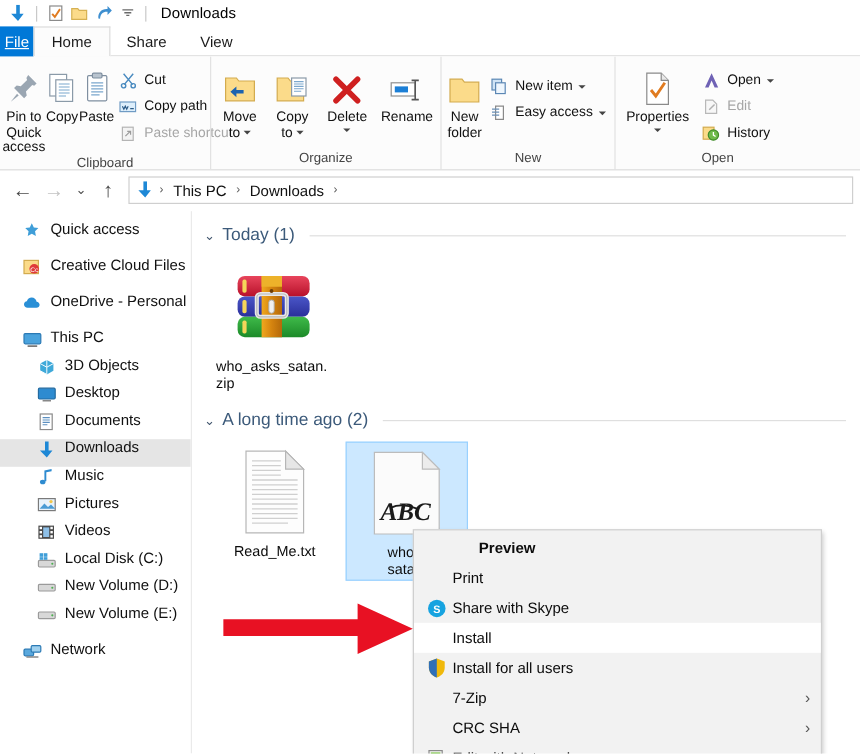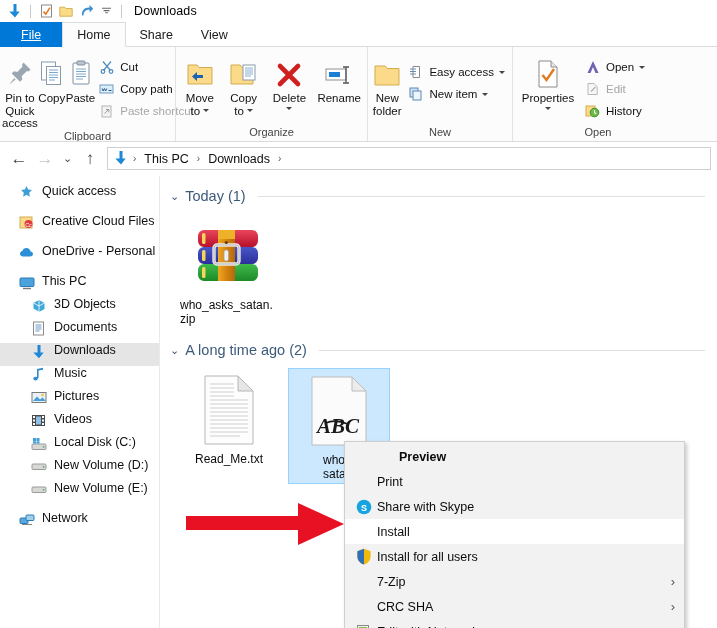--- a/index.html
+++ b/index.html
@@ -21,21 +21,21 @@
   .qat-sep { width:1px; height:13px; background:#c9c9c9; margin:0 5px; }
   .title-text { font-size:12.5px; color:#000; margin-left:7px; letter-spacing:.1px; }
 
   
   .tabstrip { height:25px; display:flex; align-items:stretch; background:#ffffff; position:relative; }
   .tabstrip:after{ content:""; position:absolute; left:0; right:0; bottom:0; height:1px; background:#dcdcdc; }
   .tab {
     display:flex; align-items:center; justify-content:center;
     font-size:12.5px; color:#1b1b1b; padding:0 14px; position:relative; z-index:2;
   }
-  .tab.file { background:#0078d7; color:#fff; padding:0 21px; font-size:12.5px;text-decoration:underline; }
+  .tab.file { background:#0078d7; color:#fff; padding:0 4px; font-size:12.5px;text-decoration:underline; }
   .tab.active { background:#fcfcfc; border:1px solid #dcdcdc; border-bottom:1px solid #fcfcfc; }
 
   
   .ribbon {
     height:95px; background:#fcfcfc; border-bottom:1px solid #dcdcdc;
     display:flex; align-items:stretch; position:relative; overflow:hidden;
   }
   .rgroup { display:flex; flex-direction:column; position:relative; padding:0 2px; }
   .rgroup + .rgroup { border-left:1px solid #e2e2e2; }
   .rgroup-body { flex:1; display:flex; align-items:flex-start; padding-top:5px; }
@@ -297,35 +297,35 @@
                 <path d="M3 5h10l2 2.5h12V24H3z" fill="#fbdb8a" stroke="#d3ab4e"></path>
               </svg>
           </span>
           <span>New</span>
           <span>folder</span>
         </div>
         <div class="smallcol" style="padding-top:9px;">
           <div class="smallbtn">
             <span class="glyph">
               <svg width="14" height="14" viewBox="0 0 14 14">
+                  <rect x="1" y="1" width="8" height="9" fill="#cfe3f5" stroke="#5b87b4"></rect>
+                  <rect x="4" y="4" width="8" height="9" fill="#eef6fd" stroke="#5b87b4"></rect>
+                </svg>
+            </span>
+            <span>New item</span>
+            <span class="caret-dn"></span>
+          </div>
+          <div class="smallbtn">
+            <span class="glyph">
+              <svg width="14" height="14" viewBox="0 0 14 14">
                   <path d="M4 1.5h6.5v11H4z" fill="#fff" stroke="#8a8a8a"></path>
                   <path d="M1 4h6M1 6.5h6M1 9h6" stroke="#6a8fb5" stroke-width="1"></path>
                 </svg>
             </span>
             <span>Easy access</span>
-            <span class="caret-dn"></span>
-          </div>
-          <div class="smallbtn">
-            <span class="glyph">
-              <svg width="14" height="14" viewBox="0 0 14 14">
-                  <rect x="1" y="1" width="8" height="9" fill="#cfe3f5" stroke="#5b87b4"></rect>
-                  <rect x="4" y="4" width="8" height="9" fill="#eef6fd" stroke="#5b87b4"></rect>
-                </svg>
-            </span>
-            <span>New item</span>
             <span class="caret-dn"></span>
           </div>
         </div>
       </div>
       <div class="rgroup-label">New</div>
     </div>
 
     <div class="rgroup" style="flex:1;">
       <div class="rgroup-body">
         <div class="bigbtn" style="width:66px;">
@@ -442,20 +442,29 @@
       <div class="navitem indent">
         <span class="ico">
           <svg width="14" height="14" viewBox="0 0 14 14">
               <path d="M7 1l5.5 3v6L7 13 1.5 10V4z" fill="#3fa9d9"></path>
               <path d="M7 1v6l5.5-3M7 7v6L1.5 10M7 7L1.5 4" stroke="#fff" stroke-width=".8" fill="none"></path>
             </svg>
         </span>
         <span>3D Objects</span>
       </div>
 
+      <div class="navitem indent">
+        <span class="ico">
+          <svg width="16" height="13" viewBox="0 0 16 13">
+              <rect x="1" y="1.5" width="14" height="9" rx="1" fill="#2e8bd0" stroke="#236a9f"></rect>
+              <path d="M4.5 12h7" stroke="#888" stroke-width="1.3"></path>
+            </svg>
+        </span>
+        <span>Desktop</span>
+      </div>
 
       <div class="navitem indent">
         <span class="ico">
           <svg width="13" height="15" viewBox="0 0 13 15">
               <rect x="1.5" y="1" width="10" height="13" fill="#fff" stroke="#8a8a8a"></rect>
               <g stroke="#5b8fc0" stroke-width=".9">
                 <path d="M3.5 4h6M3.5 6h6M3.5 8h6M3.5 10h4"></path>
               </g>
             </svg>
         </span>

